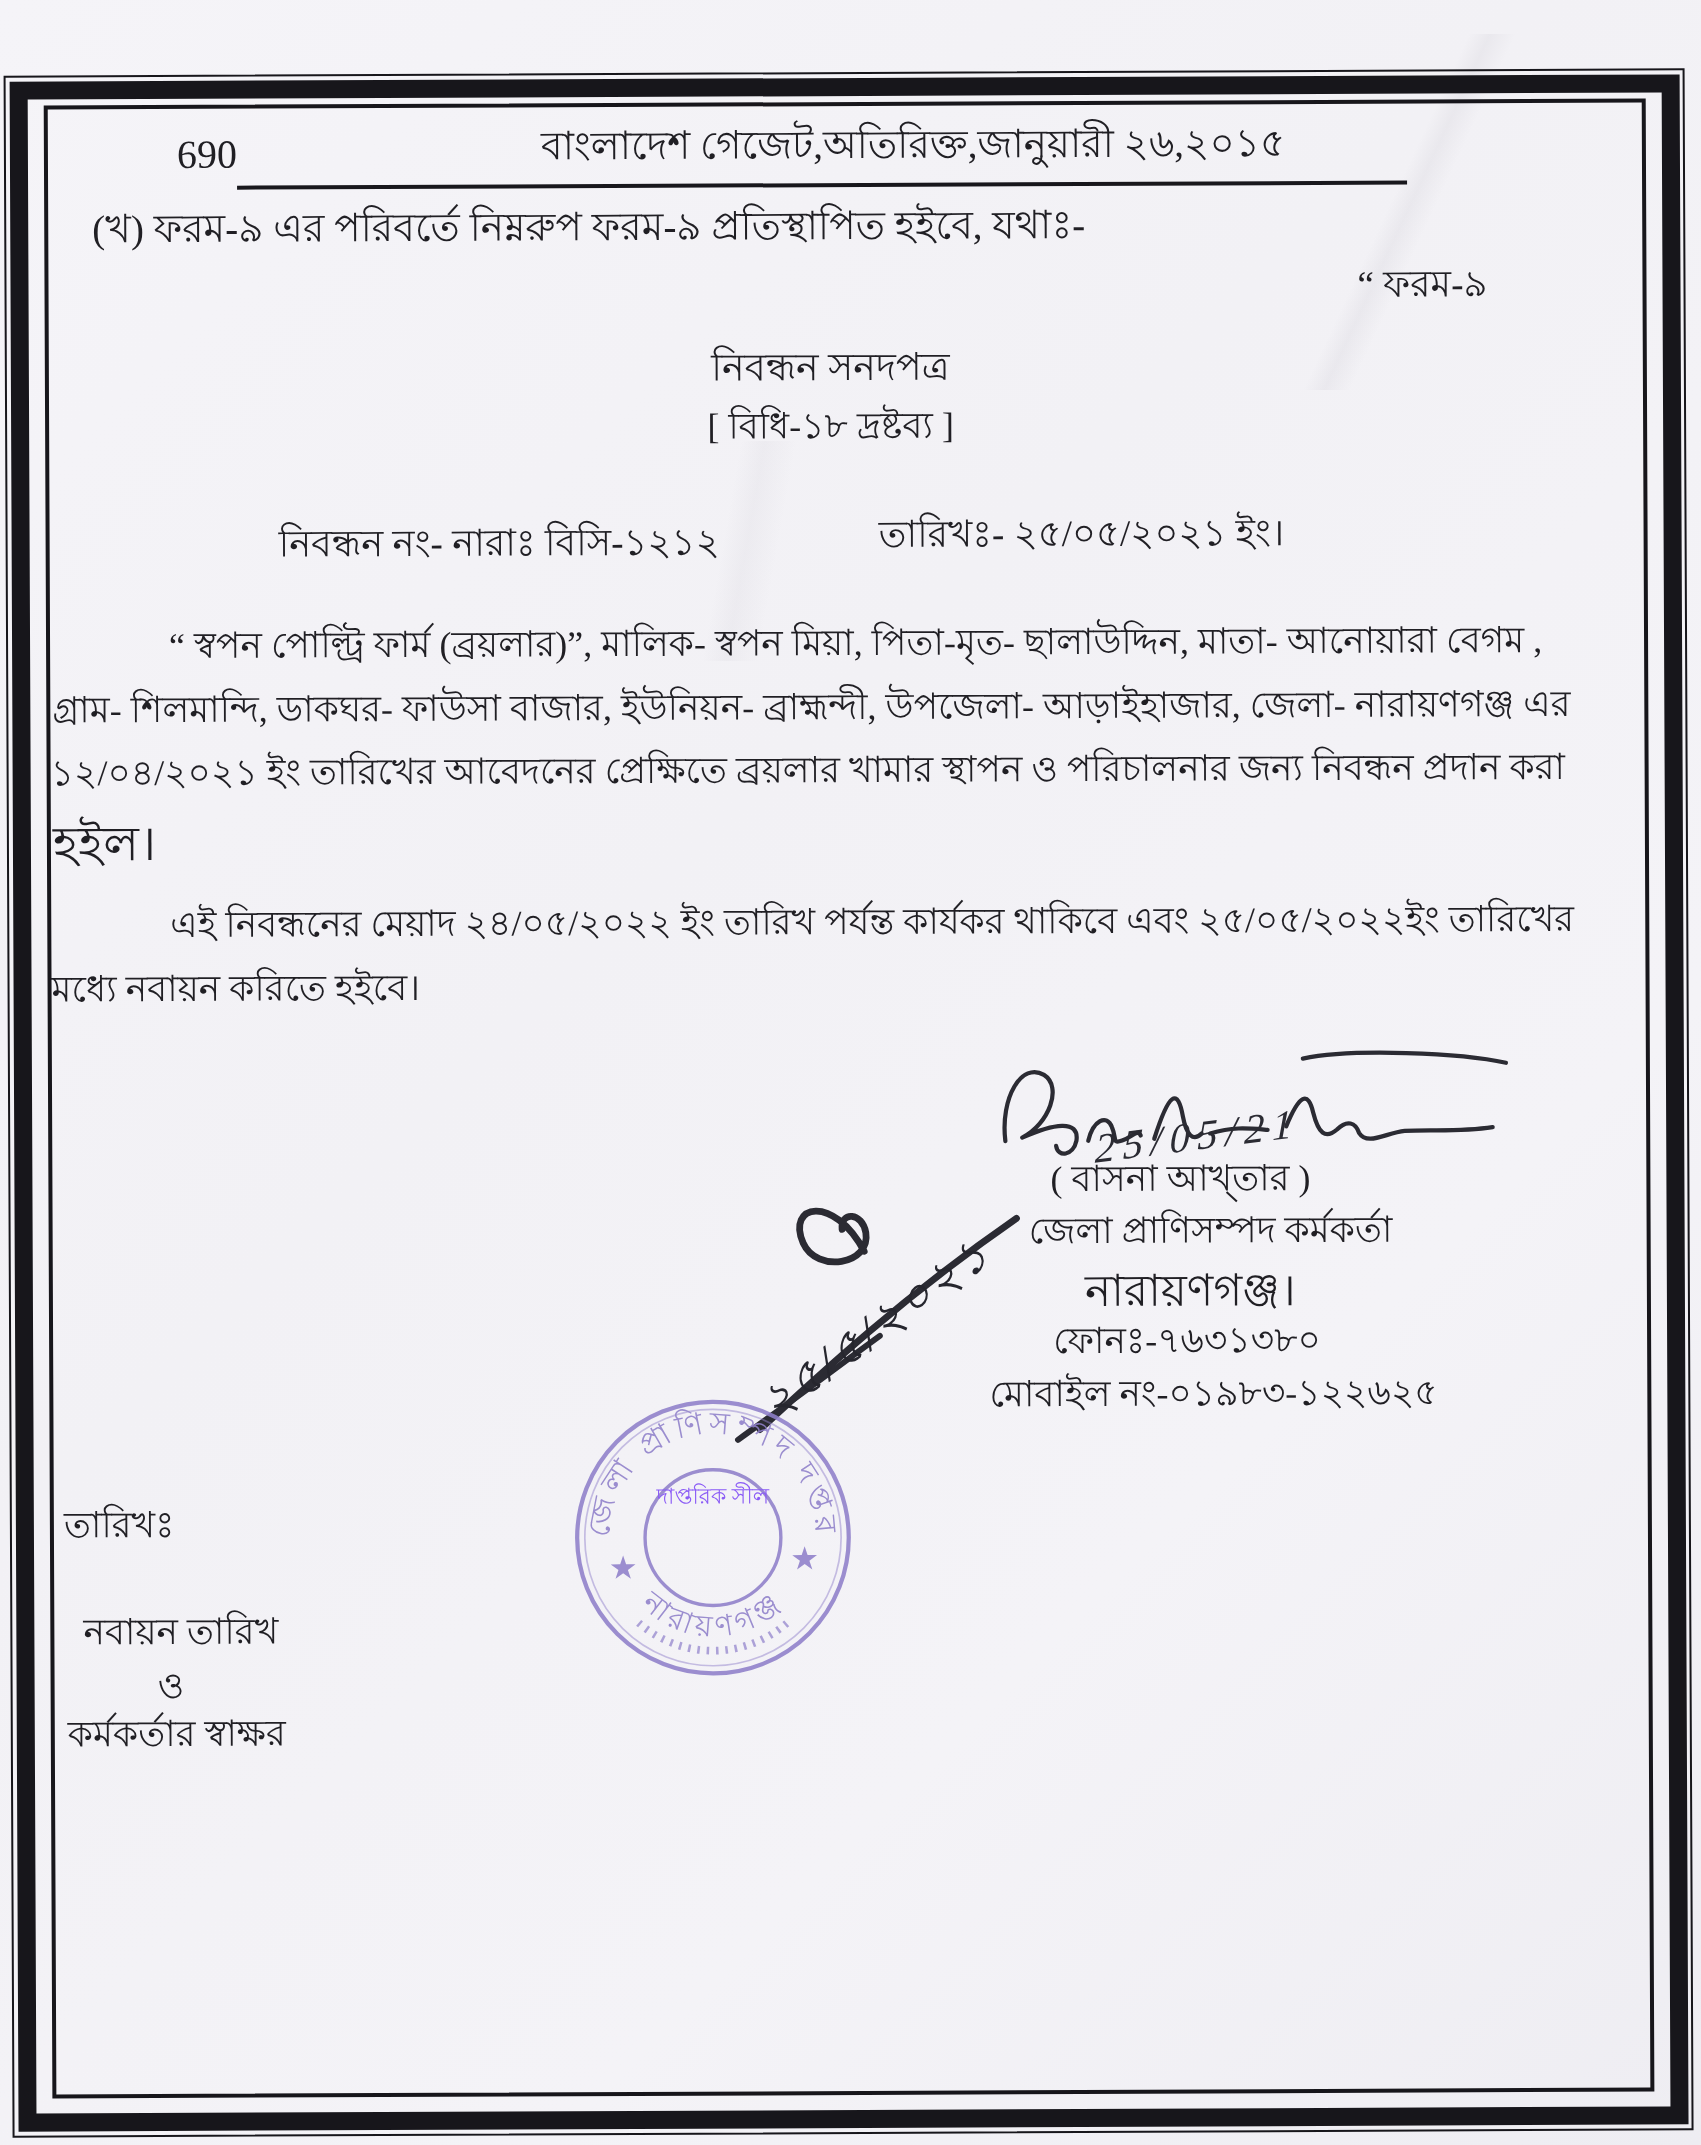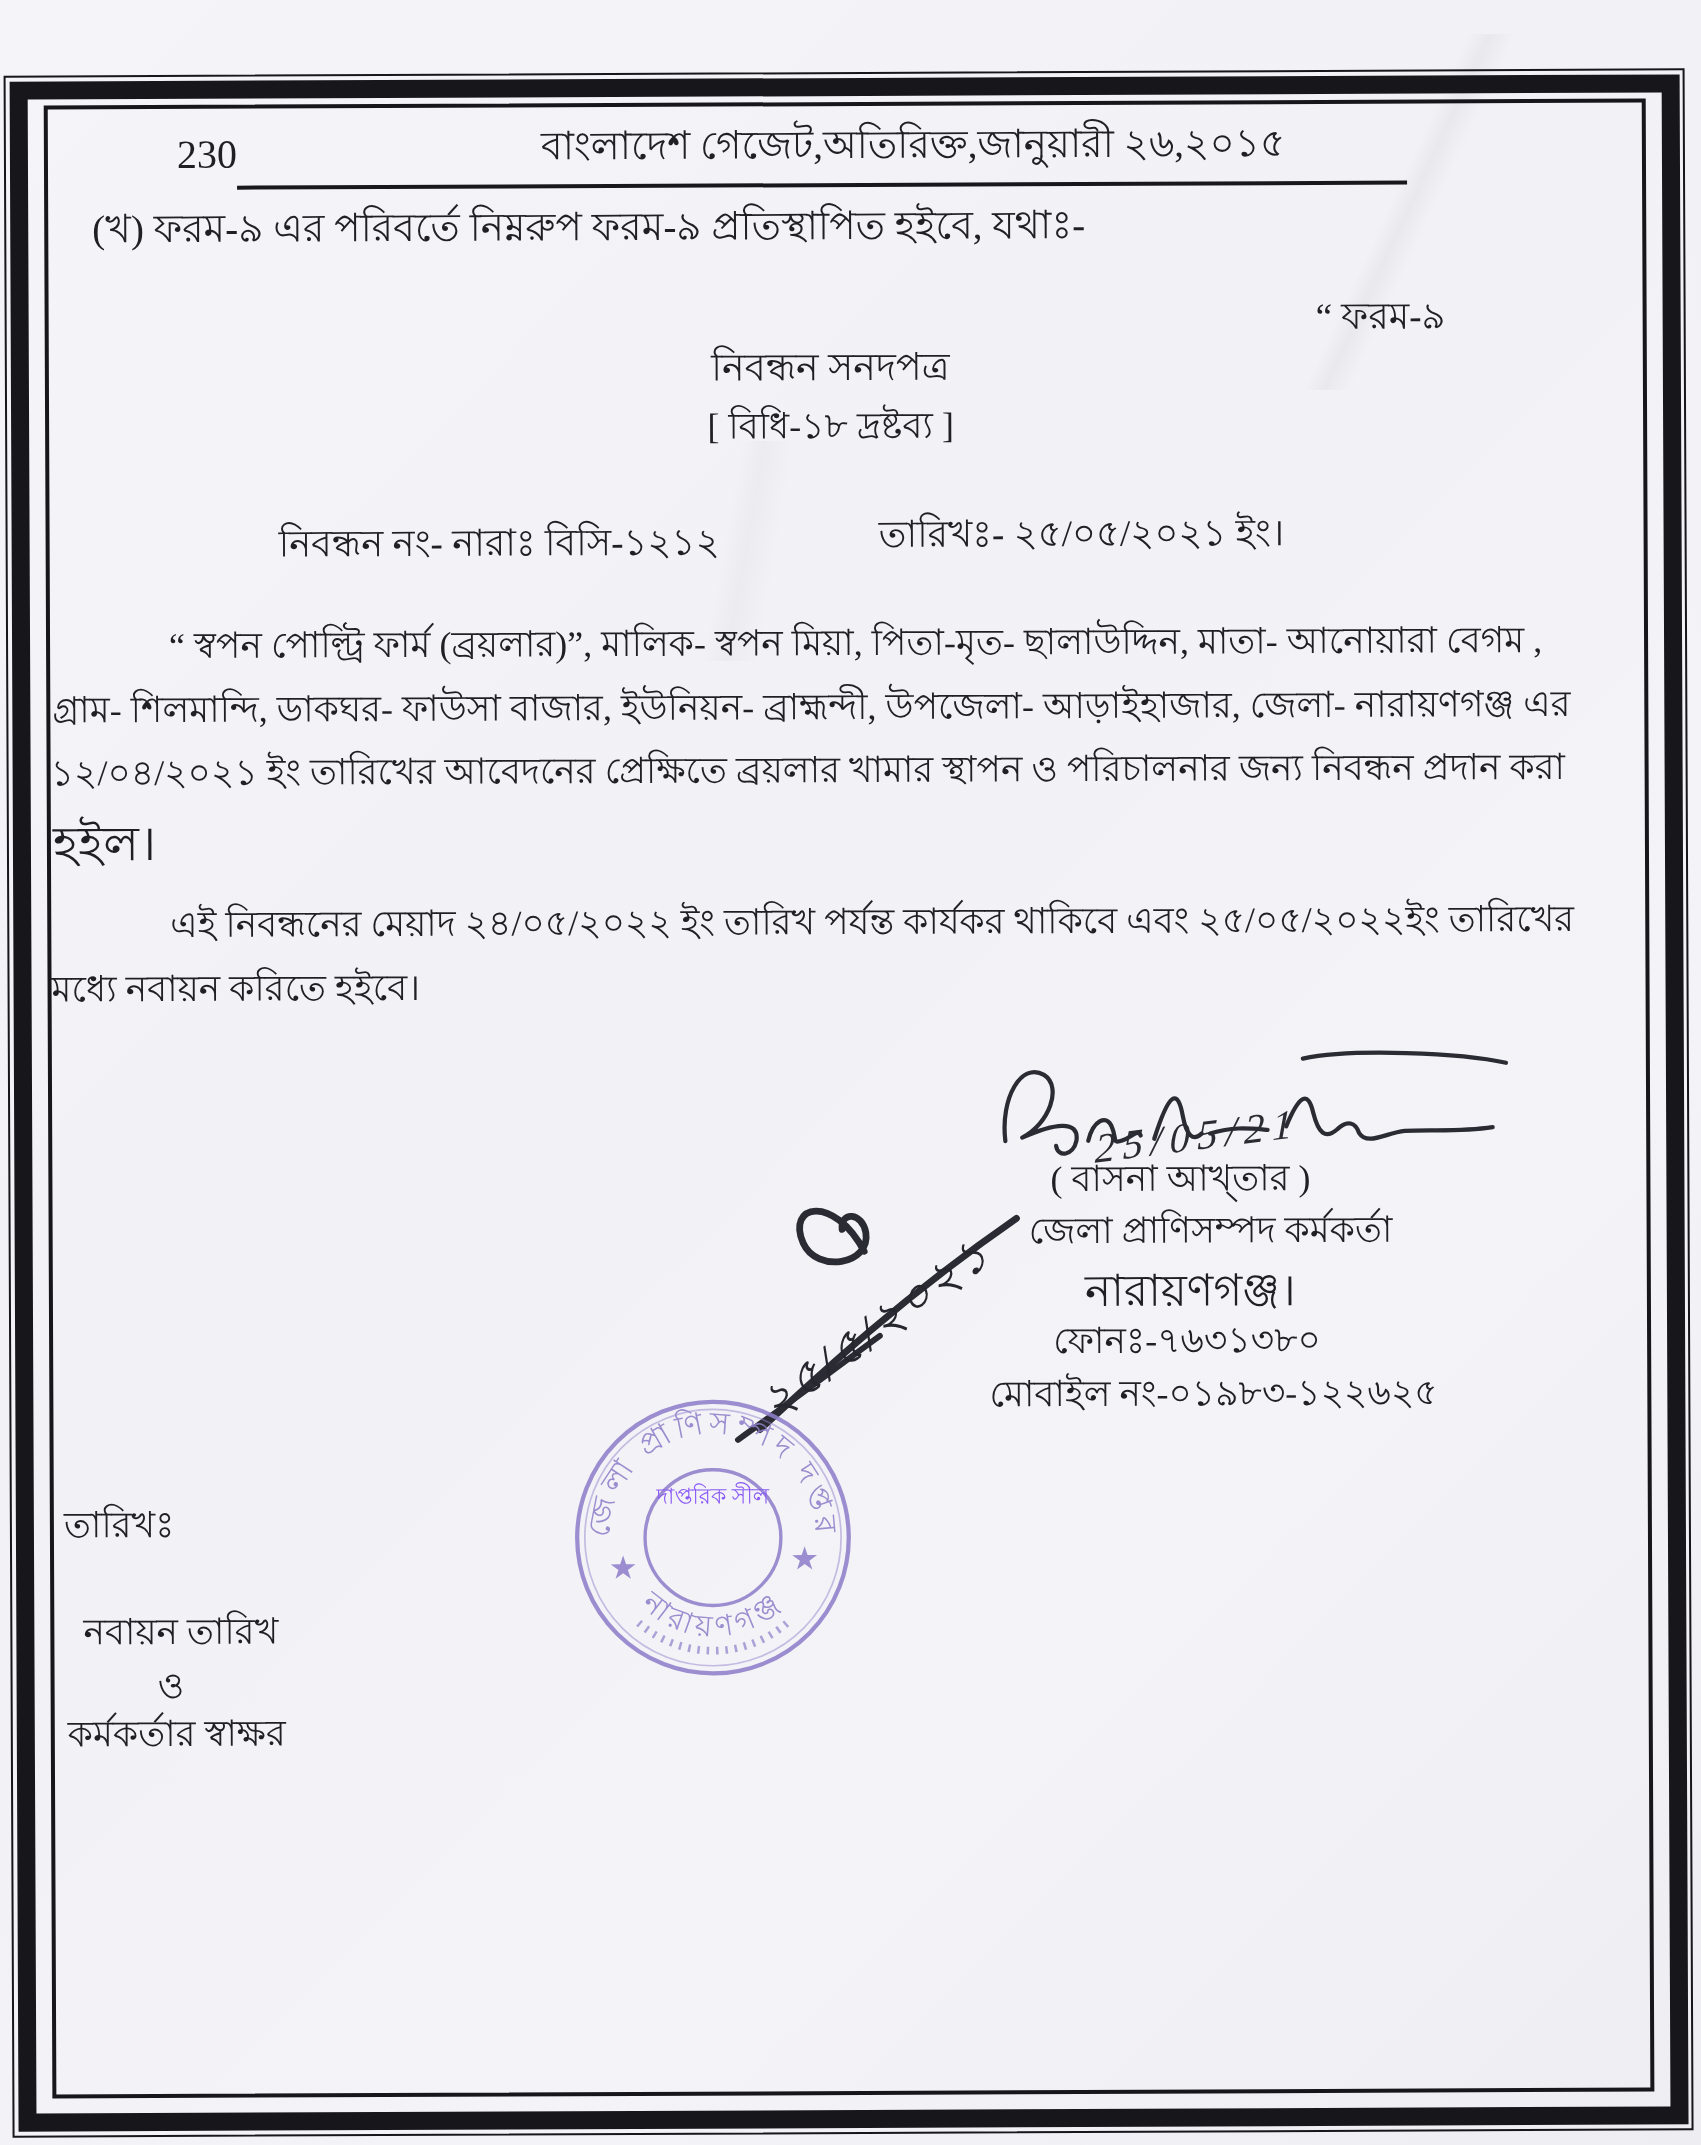--- a/index.html
+++ b/index.html
@@ -43,27 +43,27 @@
             background:linear-gradient(115deg,transparent 46%,rgba(120,115,135,.07) 50%,transparent 55%);"></div>
 <div class="crease" style="left:364px;top:441px;width:763px;height:220px;
             background:linear-gradient(100deg,transparent 47%,rgba(120,115,135,.05) 50%,transparent 54%);"></div>
 
 <div id="doc">
 
   <div class="frame" id="frame-outer"></div>
   <div class="frame" id="frame-band"></div>
   <div class="frame" id="frame-inner"></div>
 
-  <div class="t" style="left:180px;top:127px;font-size:40px;">230</div>
+  <div class="t" style="left:180px;top:127px;font-size:40px;">690</div>
   <div class="t" style="left:544px;top:121px;font-size:39px;">বাংলাদেশ গেজেট,অতিরিক্ত,জানুয়ারী ২৬,২০১৫</div>
   <div class="rule" style="left:240px;top:183px;width:1170px;height:4.2px;"></div>
 
   <div class="t" style="left:95px;top:202px;font-size:39px;">(খ) ফরম-৯ এর পরিবর্তে নিম্নরুপ ফরম-৯ প্রতিস্থাপিত হইবে, যথাঃ-</div>
 
-  <div class="t" style="left:1318px;top:264px;font-size:37px;margin-top:32px;">“ ফরম-৯</div>
+  <div class="t" style="left:1360px;top:264px;font-size:37px;">“ ফরম-৯</div>
 
   <div class="t center" style="left:0;width:1665px;top:344px;font-size:38px;">নিবন্ধন সনদপত্র</div>
   <div class="t center" style="left:0;width:1665px;top:404px;font-size:36px;">[ বিধি-১৮ দ্রষ্টব্য ]</div>
 
   <div class="t" style="left:280px;top:519px;font-size:37px;">নিবন্ধন নং- নারাঃ বিসি-১২১২</div>
   <div class="t" style="left:880px;top:512px;font-size:37px;">তারিখঃ- ২৫/০৫/২০২১ ইং।</div>
 
   <div class="t" style="left:170px;top:621px;font-size:36px;">“ স্বপন পোল্ট্রি ফার্ম (ব্রয়লার)”, মালিক- স্বপন মিয়া, পিতা-মৃত- ছালাউদ্দিন, মাতা- আনোয়ারা বেগম ,</div>
   <div class="t" style="left:53px;top:685px;font-size:36px;">গ্রাম- শিলমান্দি, ডাকঘর- ফাউসা বাজার, ইউনিয়ন-  ব্রাহ্মন্দী, উপজেলা- আড়াইহাজার, জেলা- নারায়ণগঞ্জ এর</div>
   <div class="t" style="left:51px;top:748px;font-size:36px;">১২/০৪/২০২১ ইং তারিখের আবেদনের প্রেক্ষিতে ব্রয়লার খামার স্থাপন ও পরিচালনার জন্য নিবন্ধন প্রদান করা</div>

